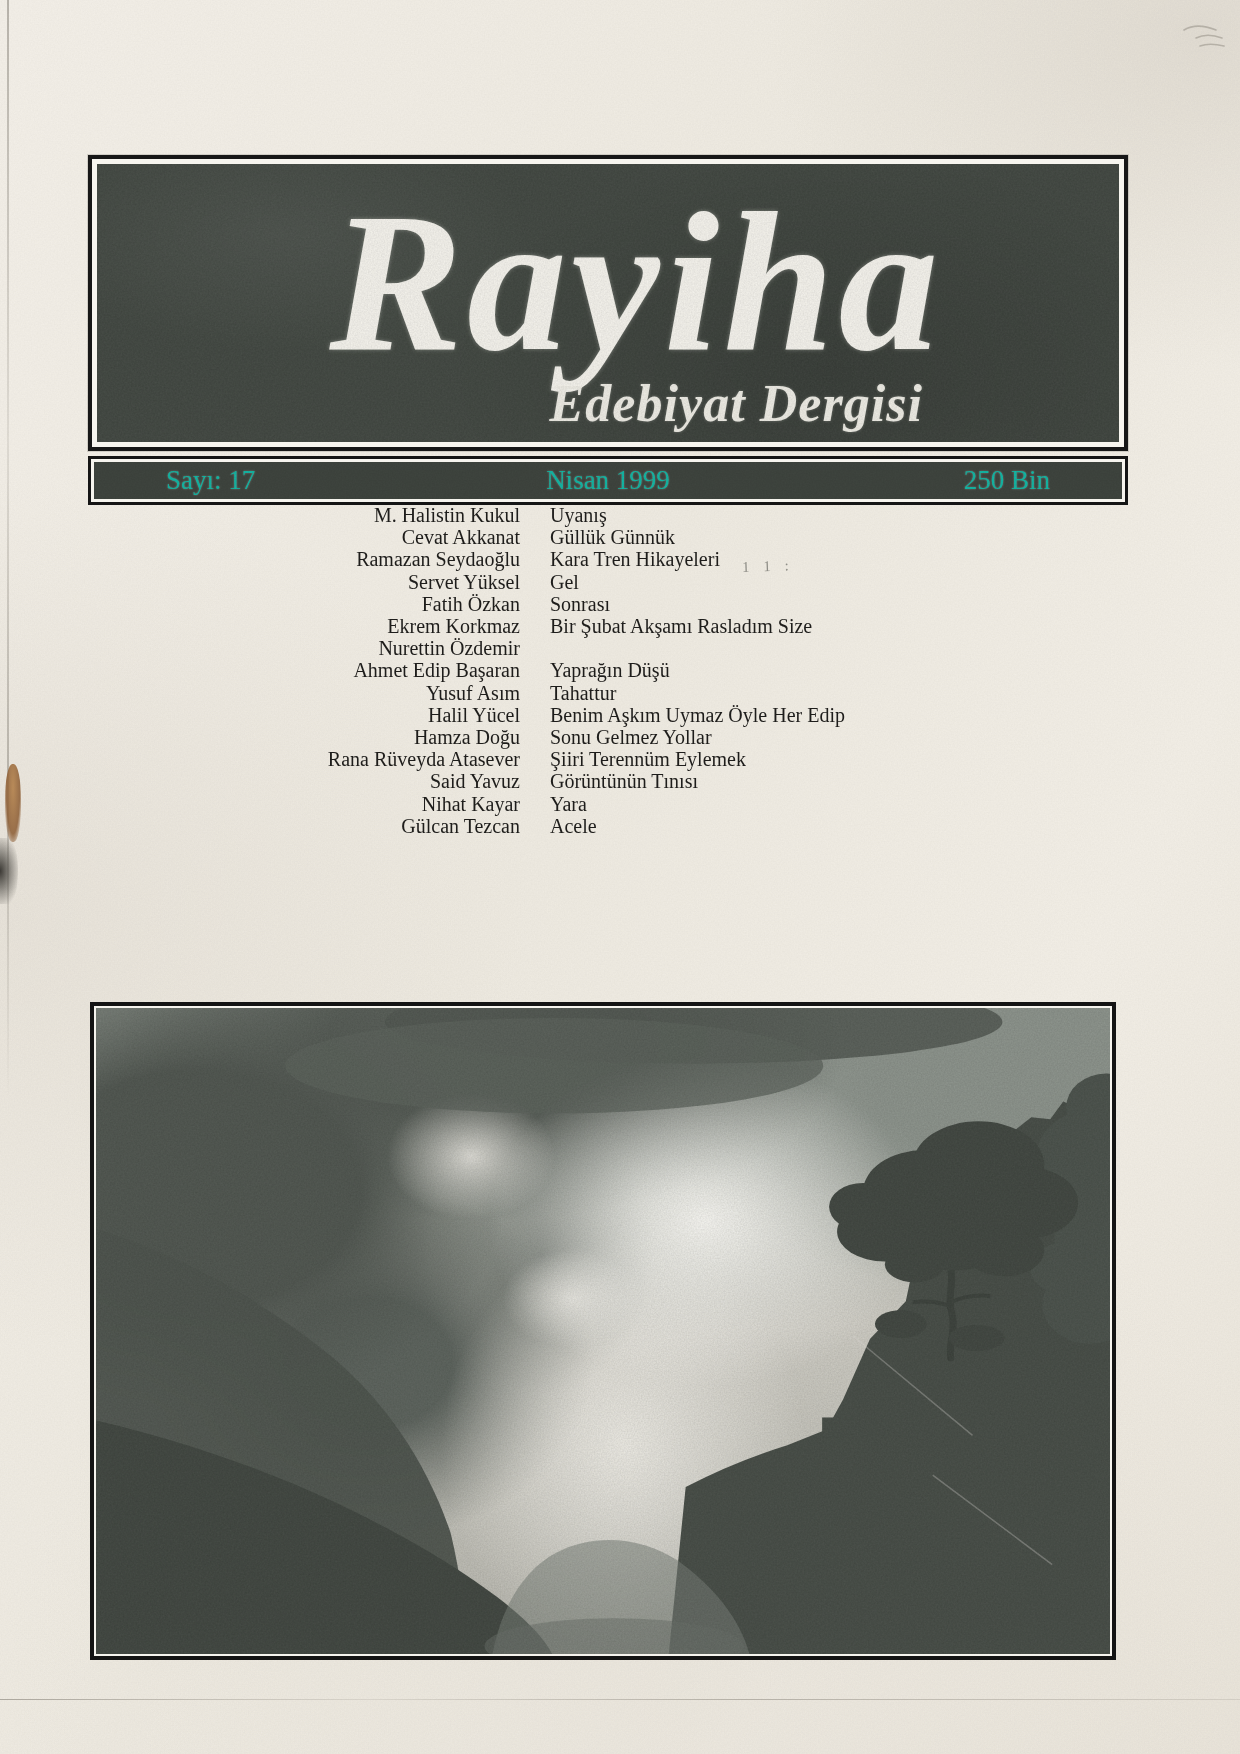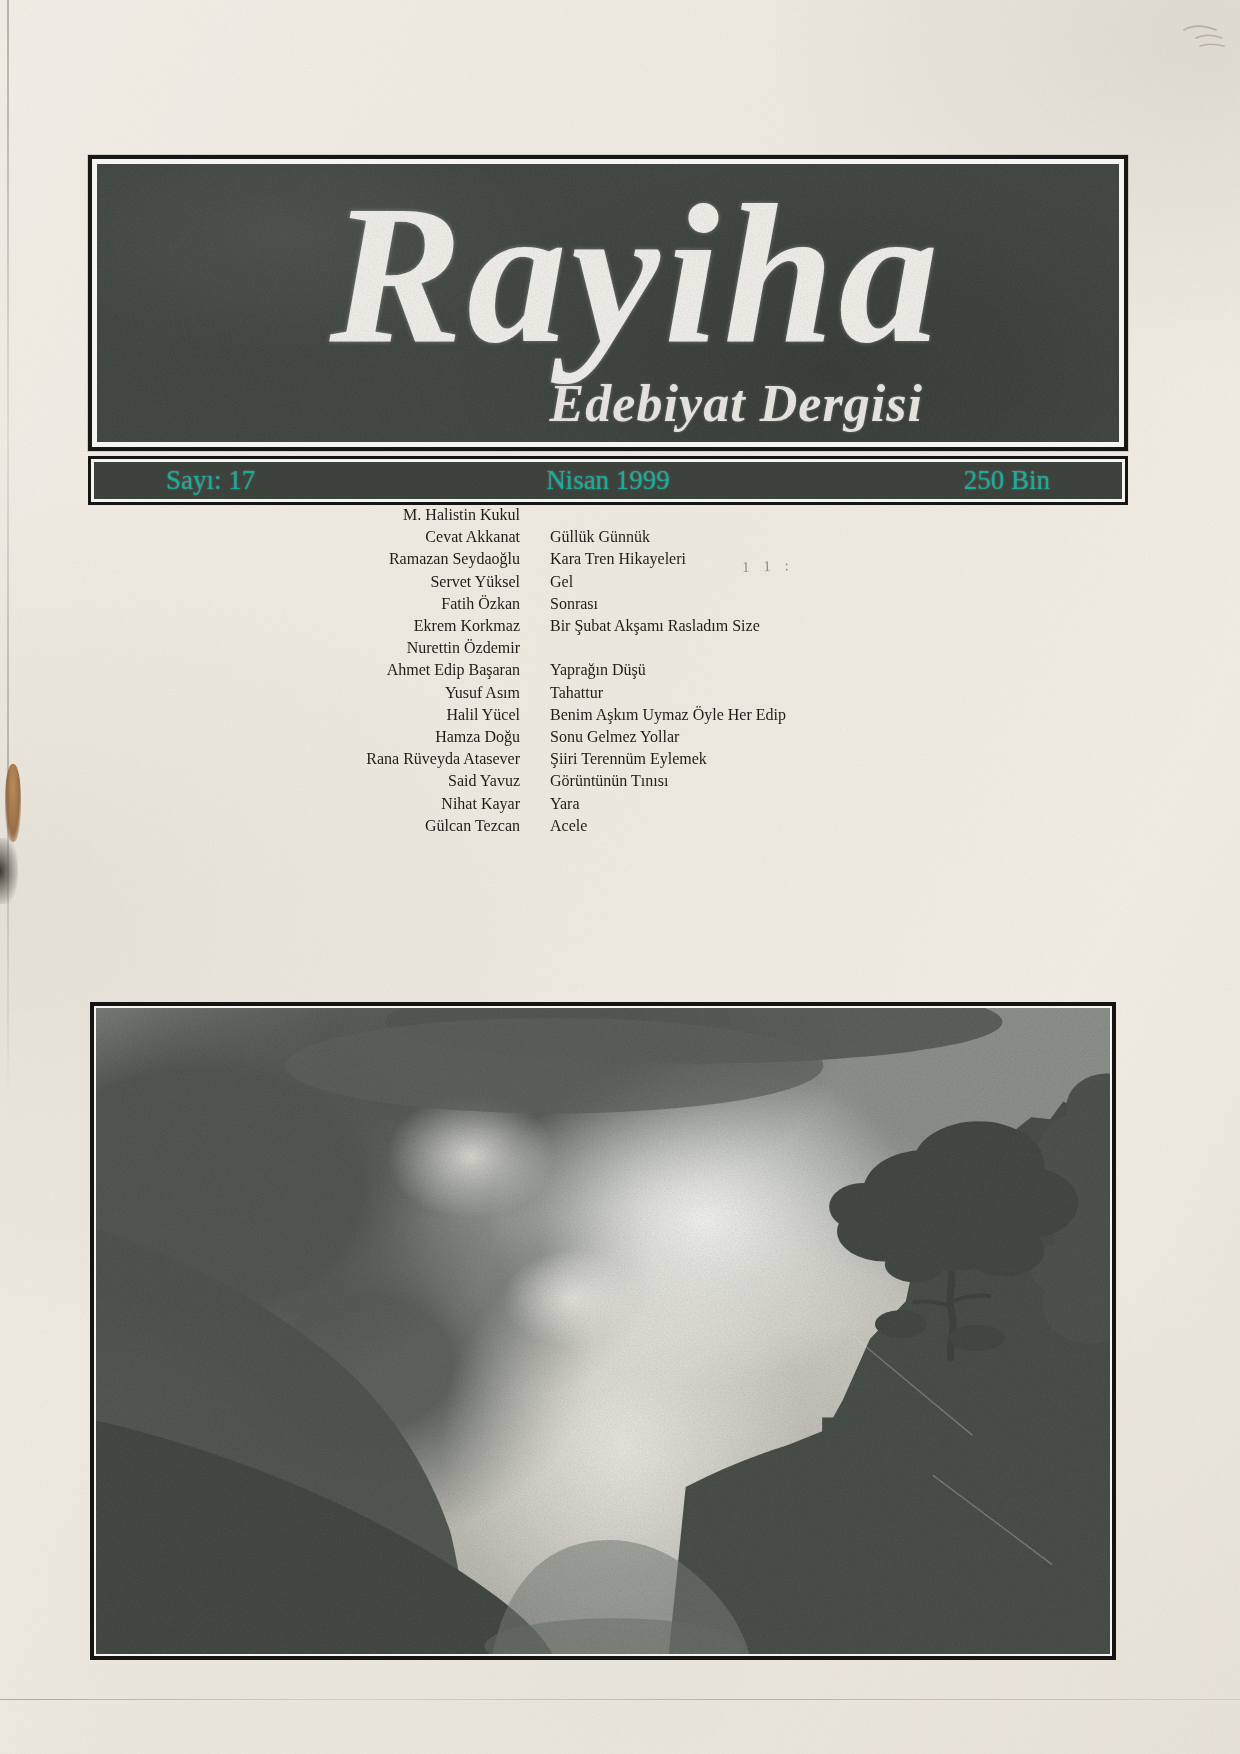--- a/index.html
+++ b/index.html
@@ -23,21 +23,21 @@
     box-shadow:0 0 0 1px rgba(40,38,34,.15);
   }
   .masthead-inner{
     position:relative;width:100%;height:100%;overflow:hidden;
     background:
       radial-gradient(ellipse 420px 200px at 18% 25%, rgba(255,255,255,.06), rgba(255,255,255,0) 60%),
       radial-gradient(ellipse 560px 320px at 72% 75%, rgba(0,0,0,.16), rgba(0,0,0,0) 70%),
       #3f453f;
   }
   .magazine-title{
-    position:absolute;left:0;right:0;top:0;margin:8px;text-align:center;padding-left:56px;
+    position:absolute;left:0;right:0;top:0;margin:16px;text-align:center;padding-left:56px;
     font-style:italic;font-weight:bold;font-size:200px;line-height:1.02;
     color:#f6f4ee;letter-spacing:.02em;text-shadow:0 0 4px rgba(250,248,242,.35);
   }
   .magazine-subtitle{
     position:absolute;right:196px;top:214px;margin:0;
     font-style:italic;font-weight:bold;font-size:52px;line-height:1;
     color:#efede6;letter-spacing:.02em;text-shadow:0 0 3px rgba(250,248,242,.3);
   }
 
   
@@ -49,21 +49,21 @@
     position:relative;width:100%;height:100%;background:#3f453f;
     color:#14b8a6;font-size:27px;line-height:37px;
     text-shadow:0 0 2px rgba(240,238,230,.4);
   }
   .issue-number{position:absolute;left:72px;top:0;}
   .issue-date{position:absolute;left:0;right:0;top:0;text-align:center;}
   .issue-price{position:absolute;right:72px;top:0;}
 
   
   .toc{position:absolute;left:88px;top:504px;width:1040px;color:#1e1d1b;
-       font-size:16px;line-height:22.2px;}
+       font-size:20px;line-height:22.2px;}
   .toc-row{display:grid;grid-template-columns:432px 1fr;column-gap:30px;}
   .toc-author{text-align:right;}
   .toc-title{text-align:left;}
 
   .stray-mark{position:absolute;left:742px;top:558px;font-size:15px;color:#70706a;
               letter-spacing:5px;opacity:.75;transform:rotate(-2deg);}
 
   
   .photo{
     position:absolute;left:90px;top:1002px;width:1026px;height:658px;
@@ -138,20 +138,21 @@
       <span class="issue-price">250 Bin</span>
       <svg class="grain mult" style="opacity:.28">
         <rect width="100%" height="100%" filter="url(#grainDark)"></rect>
       </svg>
     </div>
   </div>
 
   <div class="toc">
     <div class="toc-row">
       <span class="toc-author">M. Halistin Kukul</span>
+      <span class="toc-title">Uyanış</span>
     </div>
     <div class="toc-row">
       <span class="toc-author">Cevat Akkanat</span>
       <span class="toc-title">Güllük Günnük</span>
     </div>
     <div class="toc-row">
       <span class="toc-author">Ramazan Seydaoğlu</span>
       <span class="toc-title">Kara Tren Hikayeleri</span>
     </div>
     <div class="toc-row">

